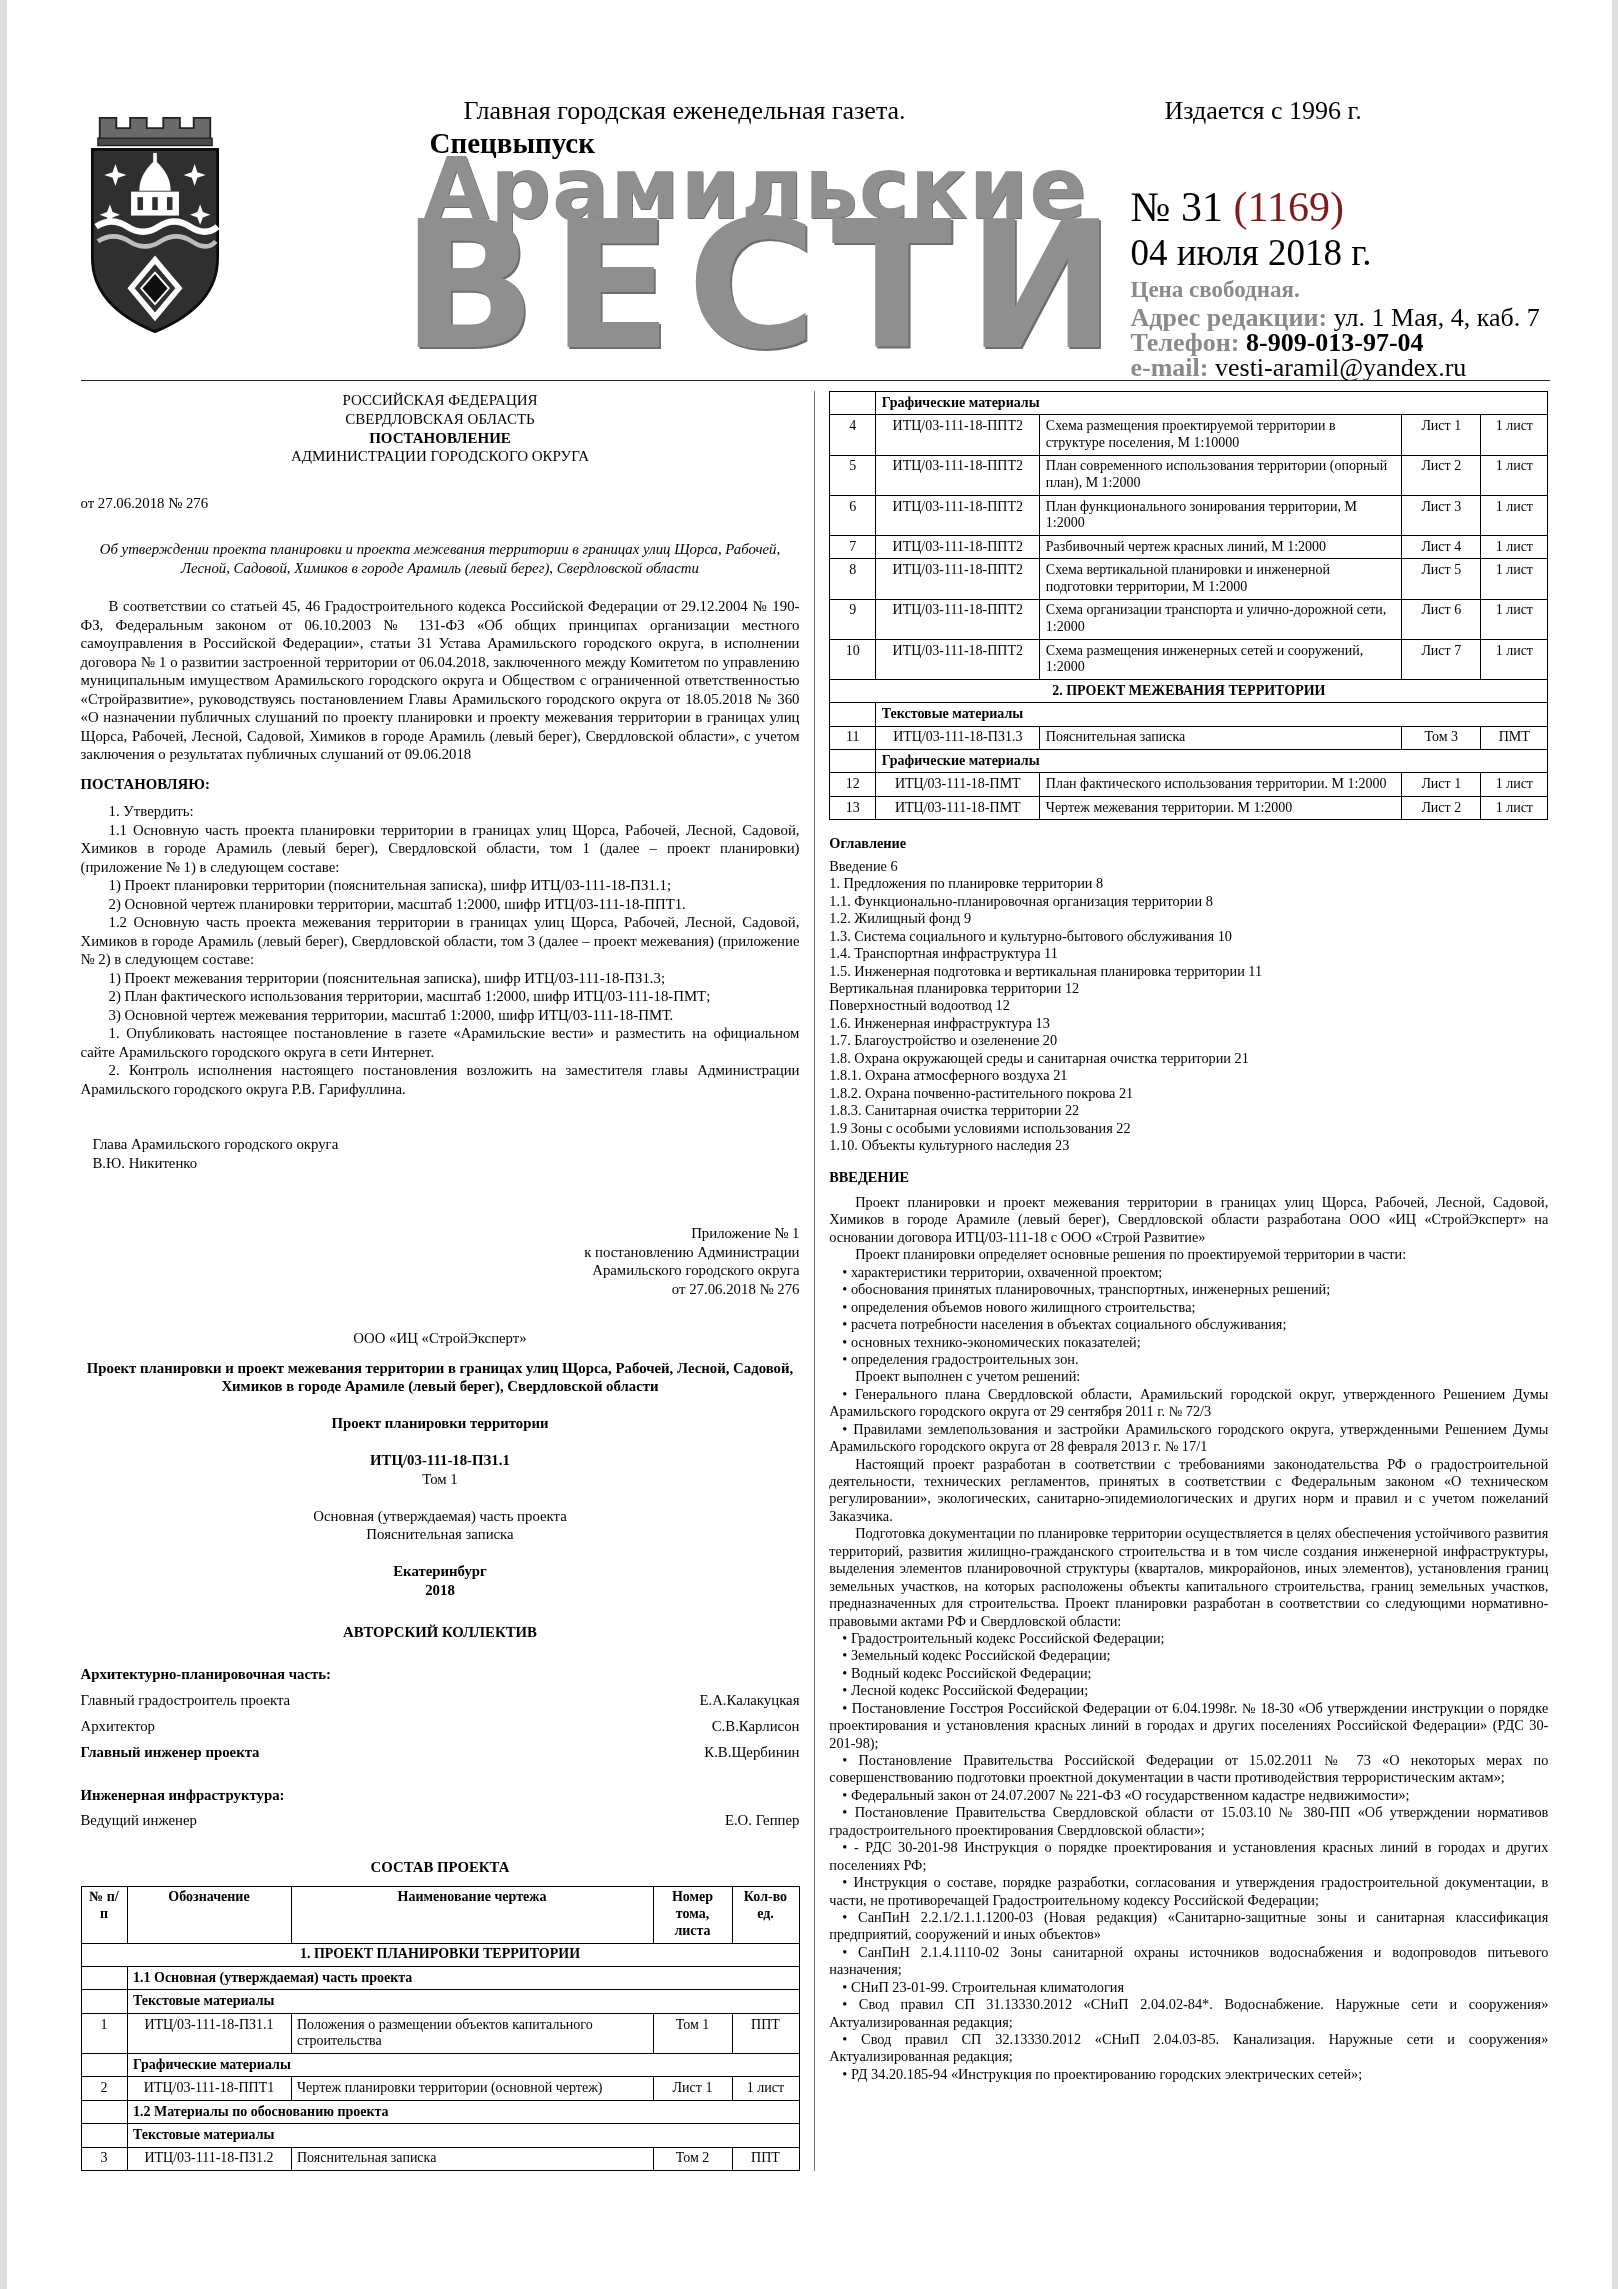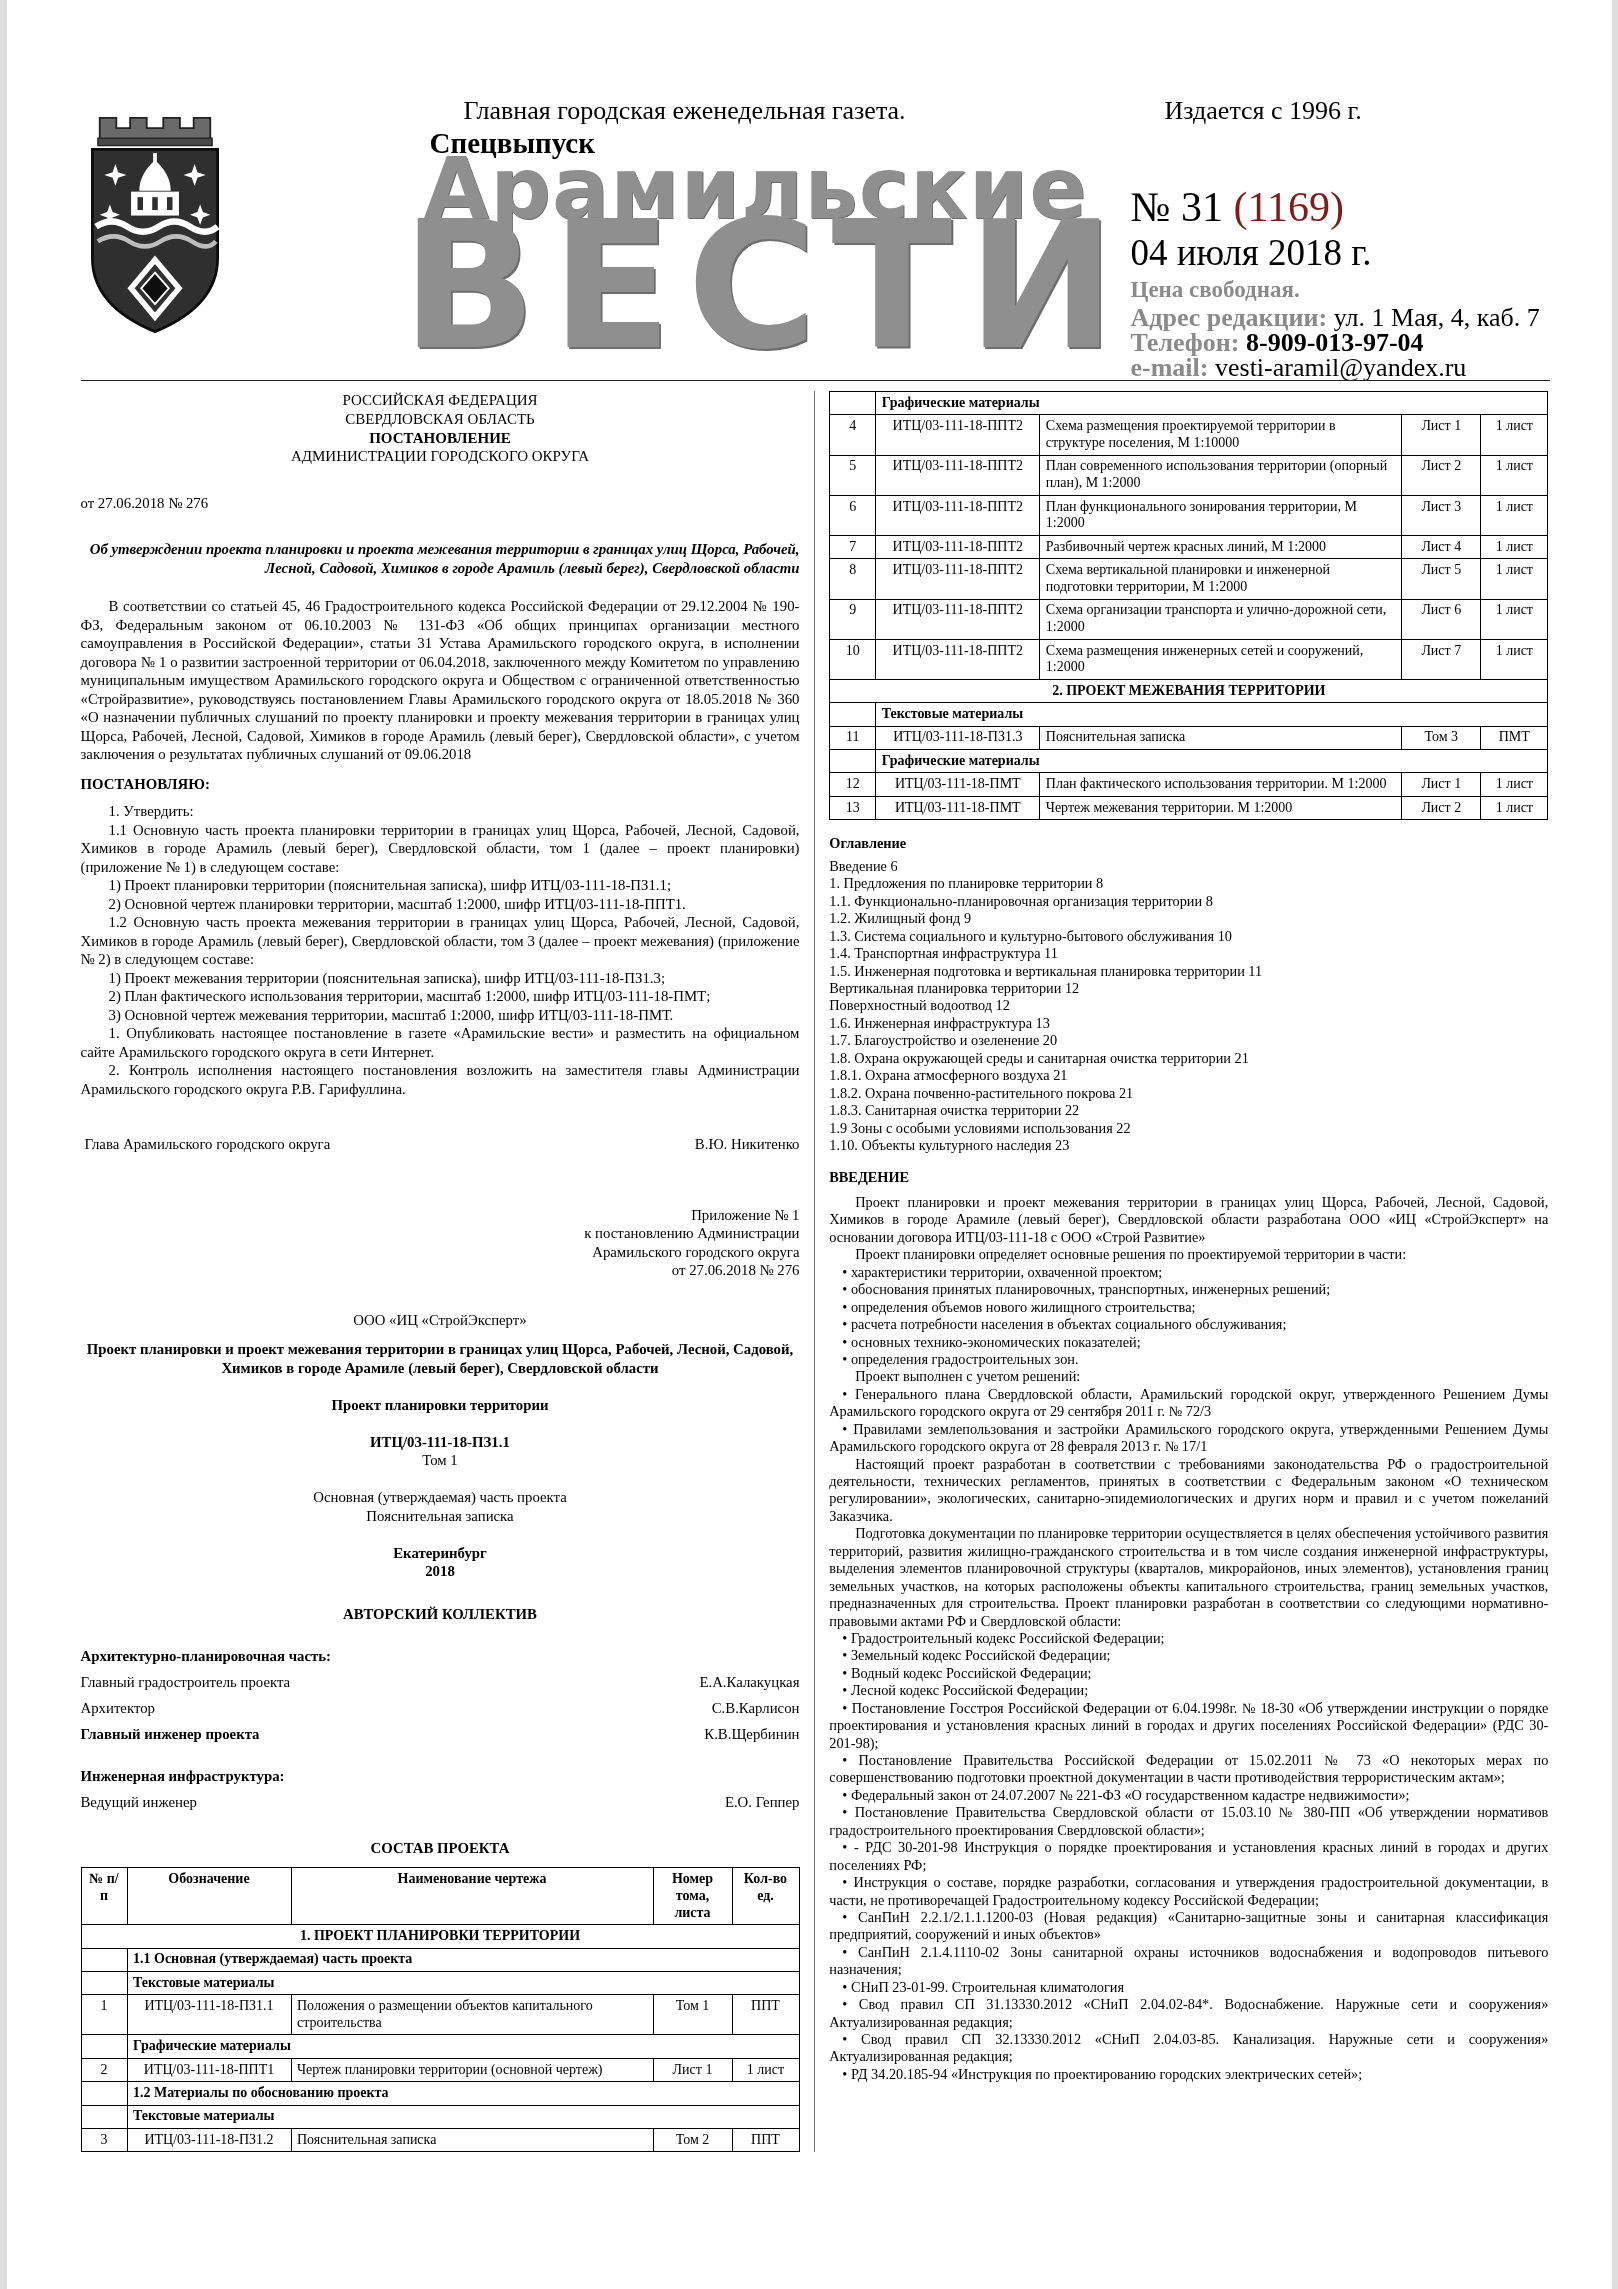--- a/index.html
+++ b/index.html
@@ -32,25 +32,25 @@
   
   .body-area{position:absolute;left:74px;top:391px;width:1469px;display:flex;}
   .col-left{width:719px;padding-right:14px;font-size:14.8px;line-height:1.25;}
   .col-right{width:719px;padding-left:14.8px;border-left:0.9px solid #777;font-size:14.3px;line-height:1.22;}
 
   
   .org-line{text-align:center;font-size:15px;}
   .bold{font-weight:bold;}
   .org{margin-bottom:28px;}
   .date-note{margin:0 0 28px 0;}
-  .decree-title{font-weight:bold;font-style:italic;text-align:right;margin-bottom:20px;}
+  .decree-title{font-weight:normal;font-style:italic;text-align:center;margin-bottom:20px;}
   .preamble{text-align:justify;text-indent:28px;margin-bottom:11px;}
   .resolve-head{font-weight:bold;margin:11px 0 9.2px 0;}
   .resolve-item{text-align:justify;text-indent:28px;}
-  .sig-row{display:flex;justify-content:space-between;margin:37px 0 52px 4px;}
+  .sig-row{display:flex;justify-content:space-between;margin:37px 0 52px 12px;flex-direction:column;}
   .appendix{text-align:right;margin-bottom:31px;}
   .center-line{text-align:center;}
   .sp{margin-top:18.5px;}
   .sp2{margin-top:24px;margin-bottom:22px;}
   .company{text-align:center;margin-bottom:11px;}
   .project-title{font-weight:bold;text-align:center;margin-bottom:18.5px;}
   .team-sec{font-weight:bold;margin-top:24px;}
   .team-row{display:flex;justify-content:space-between;margin-top:7.4px;}
   .comp-head{text-align:center;font-weight:bold;margin:28px 0 9.2px 0;}
 

